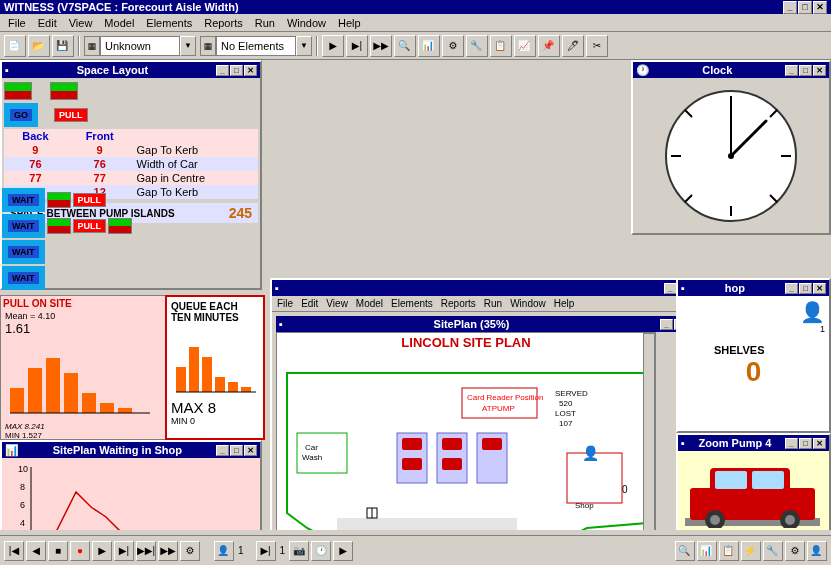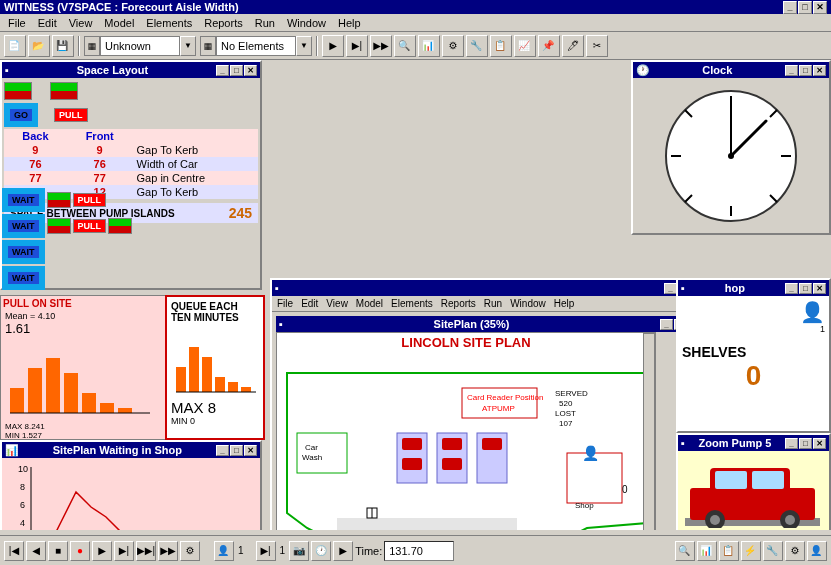--- a/index.html
+++ b/index.html
@@ -547,21 +547,21 @@
       <rect x="5" y="50" width="14" height="25" fill="#ff6600"></rect>
       <rect x="23" y="30" width="14" height="45" fill="#ff6600"></rect>
       <rect x="41" y="20" width="14" height="55" fill="#ff6600"></rect>
       <rect x="59" y="35" width="14" height="40" fill="#ff6600"></rect>
       <rect x="77" y="55" width="14" height="20" fill="#ff6600"></rect>
       <rect x="95" y="65" width="14" height="10" fill="#ff6600"></rect>
       <rect x="113" y="70" width="14" height="5" fill="#ff6600"></rect>
 
       <line x1="5" y1="75" x2="145" y2="75" stroke="black" stroke-width="1"></line>
     </svg>
-    <div style="font-size:8px; padding:0 4px; color:black;">MAX 8.241</div>
+    <div style="font-size:8px; padding:0 4px; color:black;font-style:italic;">MAX 8.241</div>
     <div style="font-size:8px; padding:0 4px; color:black;">MIN 1.527</div>
   </div>
 
   <div style="position:absolute; top:235px; left:165px; width:100px; height:145px; background:white; border:2px solid #cc0000; padding:4px; font-size:10px;">
     <div style="font-weight:bold; font-size:10px;">QUEUE EACH TEN MINUTES</div>
     <svg width="90" height="70" style="margin-top:4px;">
       <rect x="5" y="40" width="10" height="25" fill="#ff6600"></rect>
       <rect x="18" y="20" width="10" height="45" fill="#ff6600"></rect>
       <rect x="31" y="30" width="10" height="35" fill="#ff6600"></rect>
       <rect x="44" y="50" width="10" height="15" fill="#ff6600"></rect>
@@ -735,29 +735,29 @@
       <div class="win-btns">
         <div class="win-btn">_</div>
         <div class="win-btn">□</div>
         <div class="win-btn">✕</div>
       </div>
     </div>
     <div style="padding:4px; background:white; height:135px;">
 
       <div style="text-align:right; font-size:20px; color:#cc0000;">👤</div>
       <div style="font-size:9px; text-align:right;">1</div>
-      <div style="margin-top:10px; font-size:14px; font-weight:bold;">SHELVES</div>
+      <div style="margin-top:10px; font-size:11px; font-weight:bold;margin-left:32px;">SHELVES</div>
       <div class="shelves-display">0</div>
     </div>
   </div>
 
   <div class="win zoom-pump-win">
     <div class="win-title">
       <span>▪</span>
-      <span>Zoom Pump 5</span>
+      <span>Zoom Pump 4</span>
       <div class="win-btns">
         <div class="win-btn">_</div>
         <div class="win-btn">□</div>
         <div class="win-btn">✕</div>
       </div>
     </div>
     <div style="background:#ffffcc; padding:2px; height:132px;">
       
       <svg width="145" height="75">
 
@@ -794,24 +794,20 @@
   <div class="status-btn">⚙</div>
   <div style="width:10px;"></div>
   <div class="status-btn">👤</div>
   <div style="font-size:10px;margin:0 2px;">1</div>
   <div style="width:6px;"></div>
   <div class="status-btn">▶|</div>
   <div style="font-size:10px;margin:0 2px;">1</div>
   <div class="status-btn">📷</div>
   <div class="status-btn">🕐</div>
   <div class="status-btn">▶</div>
-  <div style="display:flex;align-items:center;">
-    <span style="font-size:11px;margin-right:2px;">Time:</span>
-    <div class="status-field">131.70</div>
-  </div>
   <div style="flex:1;"></div>
   <div class="status-btn">🔍</div>
   <div class="status-btn">📊</div>
   <div class="status-btn">📋</div>
   <div class="status-btn">⚡</div>
   <div class="status-btn">🔧</div>
   <div class="status-btn">⚙</div>
   <div class="status-btn">👤</div>
 </div>
 

